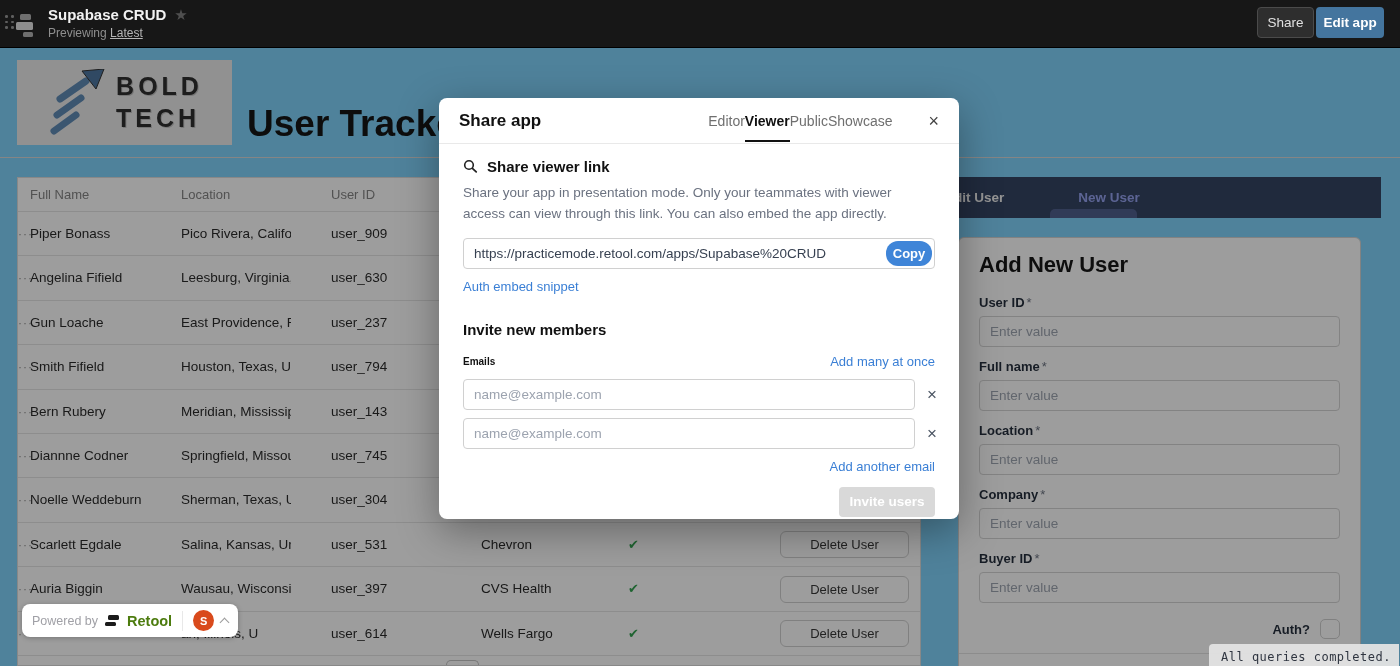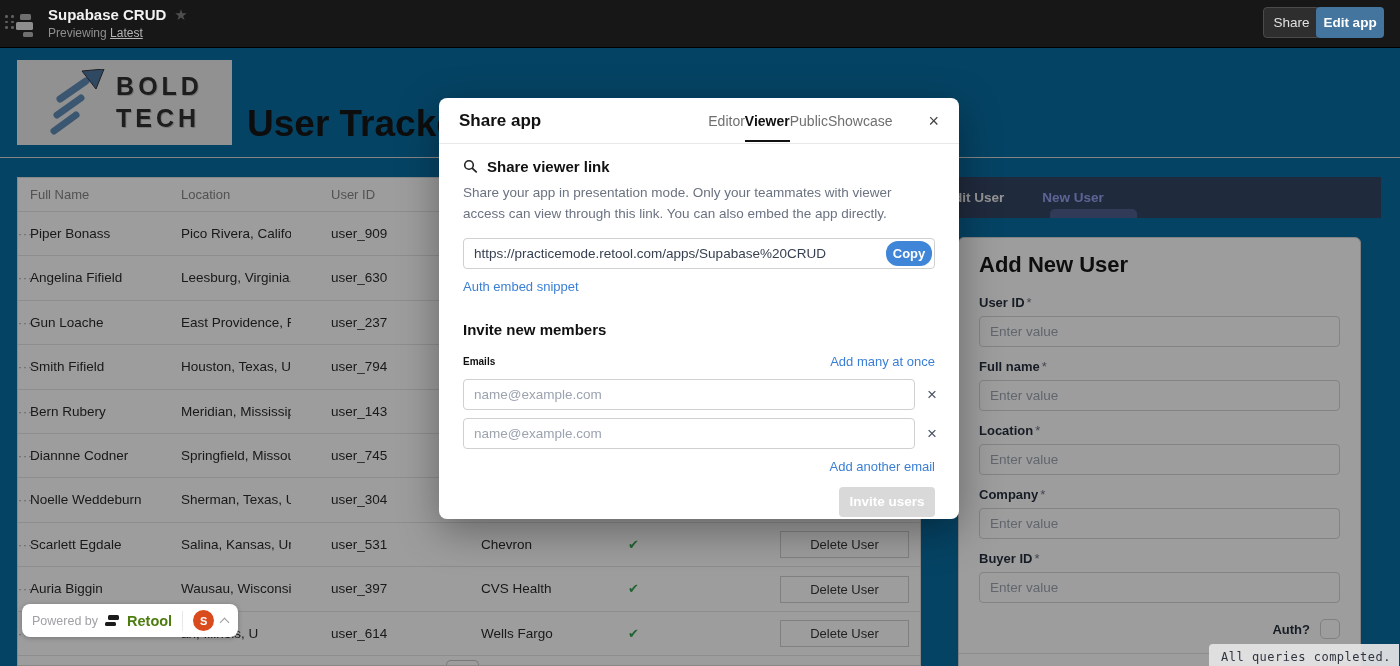--- a/index.html
+++ b/index.html
@@ -17,25 +17,25 @@
   .app-icon i:nth-child(1){ left:6px; top:2px;  width:11px; height:6px; background:#6f6f6f;}
   .app-icon i:nth-child(2){ left:2px; top:10px; width:17px; height:8px;}
   .app-icon i:nth-child(3){ left:9px; top:20px; width:10px; height:5px; background:#6f6f6f;}
   .app-title-row { position:absolute; left:48px; top:6px; display:flex; align-items:center; gap:8px; }
   .app-title { color:#f2f2f2; font-size:15px; font-weight:bold; }
   .star { color:#4f4f4f; font-size:15px; line-height:1; cursor:pointer; }
   .preview-row { position:absolute; left:48px; top:26px; font-size:12px; color:#8f8f8f; }
   .preview-row .latest { color:#b5b5b5; text-decoration:underline; cursor:pointer; }
   .top-btn { position:absolute; top:7px; height:31px; border-radius:4px; font-size:13.5px;
     display:flex; align-items:center; justify-content:center; cursor:pointer; border:1px solid transparent; }
-  .share-btn { right:80px; width:57px; background:#2e2e2e; border-color:#4b4b4b; color:#e0e0e0; }
+  .share-btn { right:86px; width:57px; background:#2e2e2e; border-color:#4b4b4b; color:#e0e0e0; }
   .edit-btn  { right:16px; width:68px; background:#44759e; color:#fff; font-weight:bold; }
 
   
-  .canvas { position:absolute; left:0; top:48px; width:1400px; height:618px; background:#0369a1; z-index:1; }
+  .canvas { position:absolute; left:0; top:48px; width:1400px; height:618px; background:#7dd3fc; z-index:1; }
   .header-divider { position:absolute; left:0; top:109px; width:1400px; height:1px; background:#d8d8d8; }
   .logo-box { position:absolute; left:17px; top:12px; width:215px; height:85px; background:#ececec;
     display:flex; align-items:center; justify-content:center; gap:8px; }
   .logo-text { font-weight:800; font-size:25px; letter-spacing:4px; color:#2a2a2a; line-height:1.25;
     text-shadow:1px 1px 0 #bfbfbf; }
   .page-title { position:absolute; left:247px; top:55px; font-size:37px; font-weight:800; color:#101010; }
 
   
   .utable { position:absolute; left:17px; top:129px; width:904px; height:489px;
     background:#fff; border:1px solid #dcdcdc; overflow:hidden; }
@@ -44,32 +44,32 @@
   .trow { position:relative; height:44.4px; border-bottom:1px solid #e4e4e4; cursor:pointer; }
   .cell { position:absolute; top:0; line-height:44.4px; font-size:13.5px; color:#262626;
     white-space:nowrap; overflow:hidden; }
   .c-name { left:12px; width:150px; }
   .c-loc  { left:163px; width:110px; }
   .c-dots { left:272px; top:0; line-height:44.4px; color:#8f8f8f; font-size:12px; letter-spacing:1px; cursor:pointer; }
   .c-uid  { left:313px; width:120px; }
   .c-comp { left:463px; width:130px; }
   .c-check{ left:610px; width:30px; color:#2ea04c; font-size:13px; }
   .del-btn { position:absolute; right:11px; top:8.5px; width:129px; height:27px; background:#fff;
-    border:1px solid #cfcfcf; border-radius:0; font-size:13px; color:#333;
+    border:1px solid #cfcfcf; border-radius:6px; font-size:13px; color:#333;
     display:flex; align-items:center; justify-content:center; cursor:pointer; }
   .del-btn:empty { display:none; }
   .partial-box { position:absolute; left:428px; top:4px; width:33px; height:10px;
     border:1px solid #c4c4c4; border-bottom:none; border-radius:5px 5px 0 0; }
 
   
   .ptabs { position:absolute; left:929px; top:129px; width:452px; height:41px; background:#2f4060;
     display:flex; align-items:center; padding-left:16px; gap:38px; }
   .ptab { font-size:13.5px; font-weight:bold; cursor:pointer; }
   .ptab-edit { color:#f0f0f0; }
-  .ptab-new { color:#93a0f0; }
+  .ptab-new { color:#93a0f0;margin-left:36px; }
   .ptab-indicator { position:absolute; left:121px; bottom:0; width:87px; height:9px;
     border-radius:5px 5px 0 0; background:rgba(147,160,240,0.30); }
   .form-card { position:absolute; left:958px; top:189px; width:403px; height:500px;
     background:#fff; border:1px solid #d2d2d2; border-radius:6px; padding:14px 20px 0 20px; }
   .form-title { font-size:22px; font-weight:800; color:#111; margin-bottom:17px; }
   .f-label { font-size:13px; font-weight:bold; color:#1f2937; margin-bottom:6px; }
   .f-label .req { color:#6b7280; font-weight:normal; margin-left:2px; }
   .f-input { width:361px; height:31px; border:1px solid #d4d4d4; border-radius:4px;
     padding:0 10px; font-size:13.5px; color:#333; outline:none; margin-bottom:12px;
     font-family:"Liberation Sans", sans-serif; }

